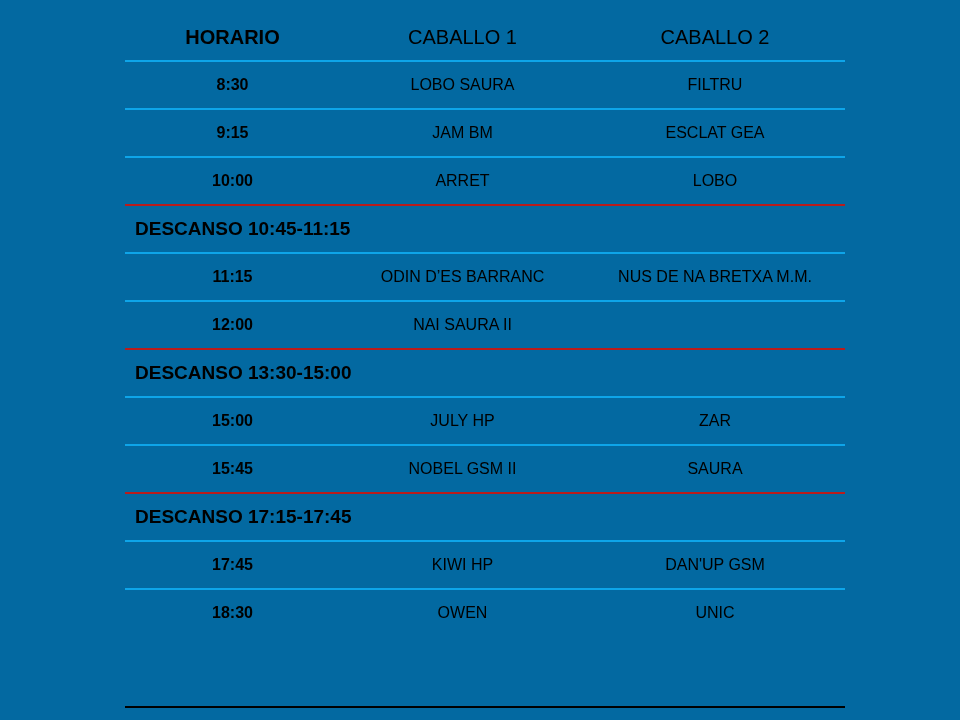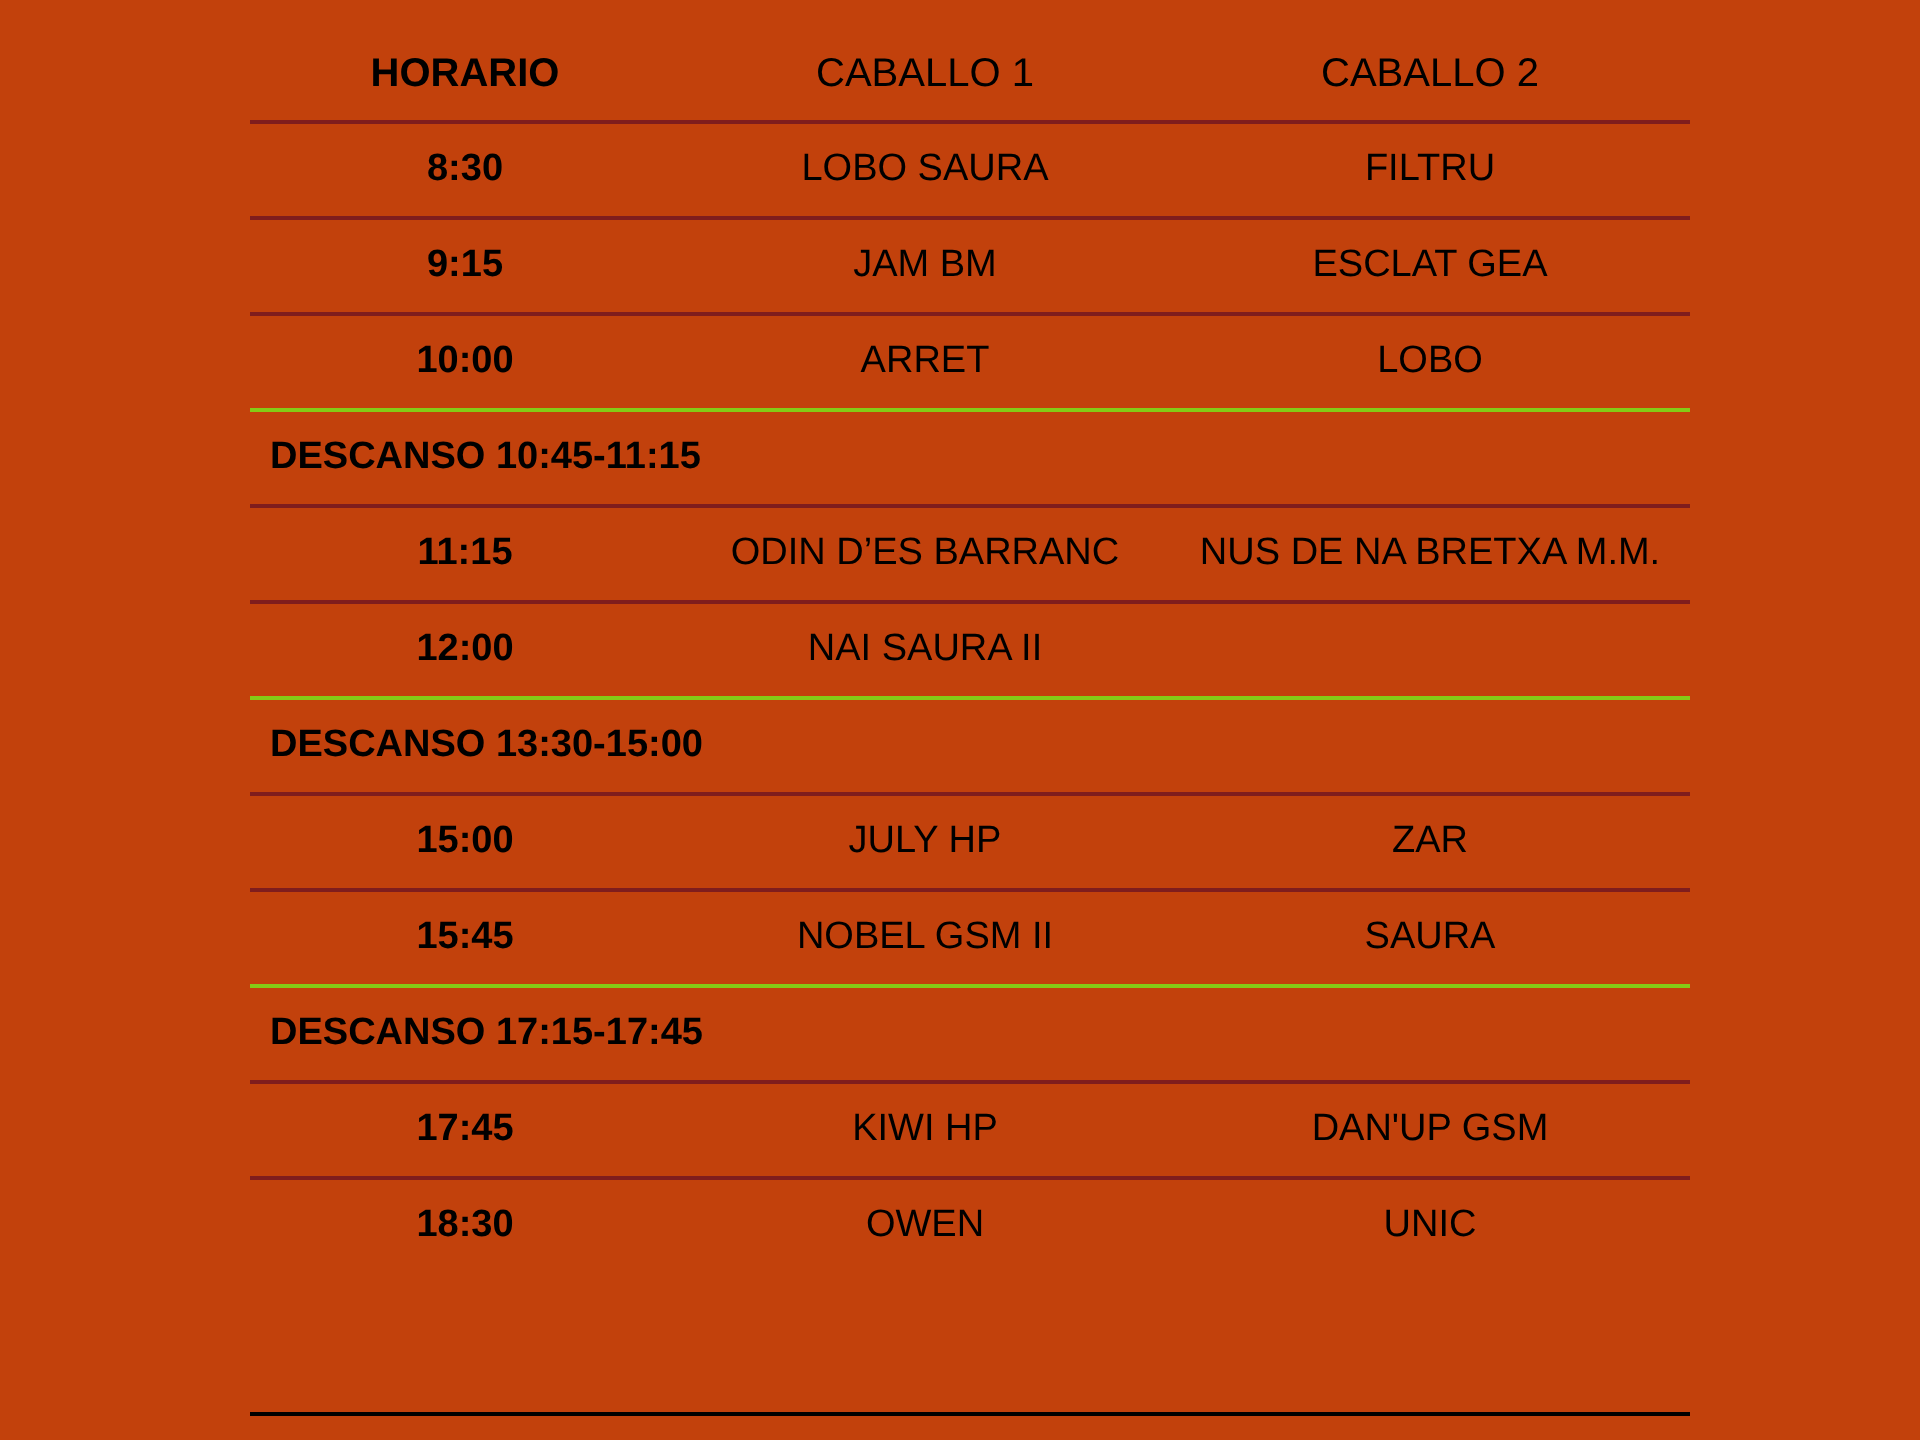--- a/index.html
+++ b/index.html
@@ -11,37 +11,37 @@
     width: 960px;
     height: 720px;
     font-family: "Liberation Sans", sans-serif;
     color: #000000;
     overflow: hidden;
   }
   .page {
     position: relative;
     width: 960px;
     height: 720px;
-    background: #c2410c;
+    background: #0369a1;
   }
   .schedule-table {
     position: absolute;
     left: 125px;
     top: 14px;
     width: 720px;
     border-collapse: collapse;
     table-layout: fixed;
   }
   .schedule-table td {
     padding: 0;
     vertical-align: middle;
     height: 46px;
     line-height: 46px;
-    border-top: 2px solid #7f1d1d;
-    font-size: 19px;
+    border-top: 2px solid #0ea5e9;
+    font-size: 16px;
   }
   .schedule-table tr.header-row td {
     border-top: none;
   }
   .col-time {
     width: 215px;
   }
   .col-horse1 {
     width: 245px;
   }
@@ -61,21 +61,21 @@
     text-align: center;
     font-size: 20px;
   }
   .break-row td {
     text-align: left;
     font-weight: bold;
     padding-left: 10px;
     font-size: 19px;
   }
   .break-row td.break-cell {
-    border-top: 2px solid #84cc16;
+    border-top: 2px solid #b91c1c;
   }
   .last-line {
     position: absolute;
     left: 125px;
     top: 706px;
     width: 720px;
     height: 0;
     border-top: 2px solid #000000;
   }
 </style>

